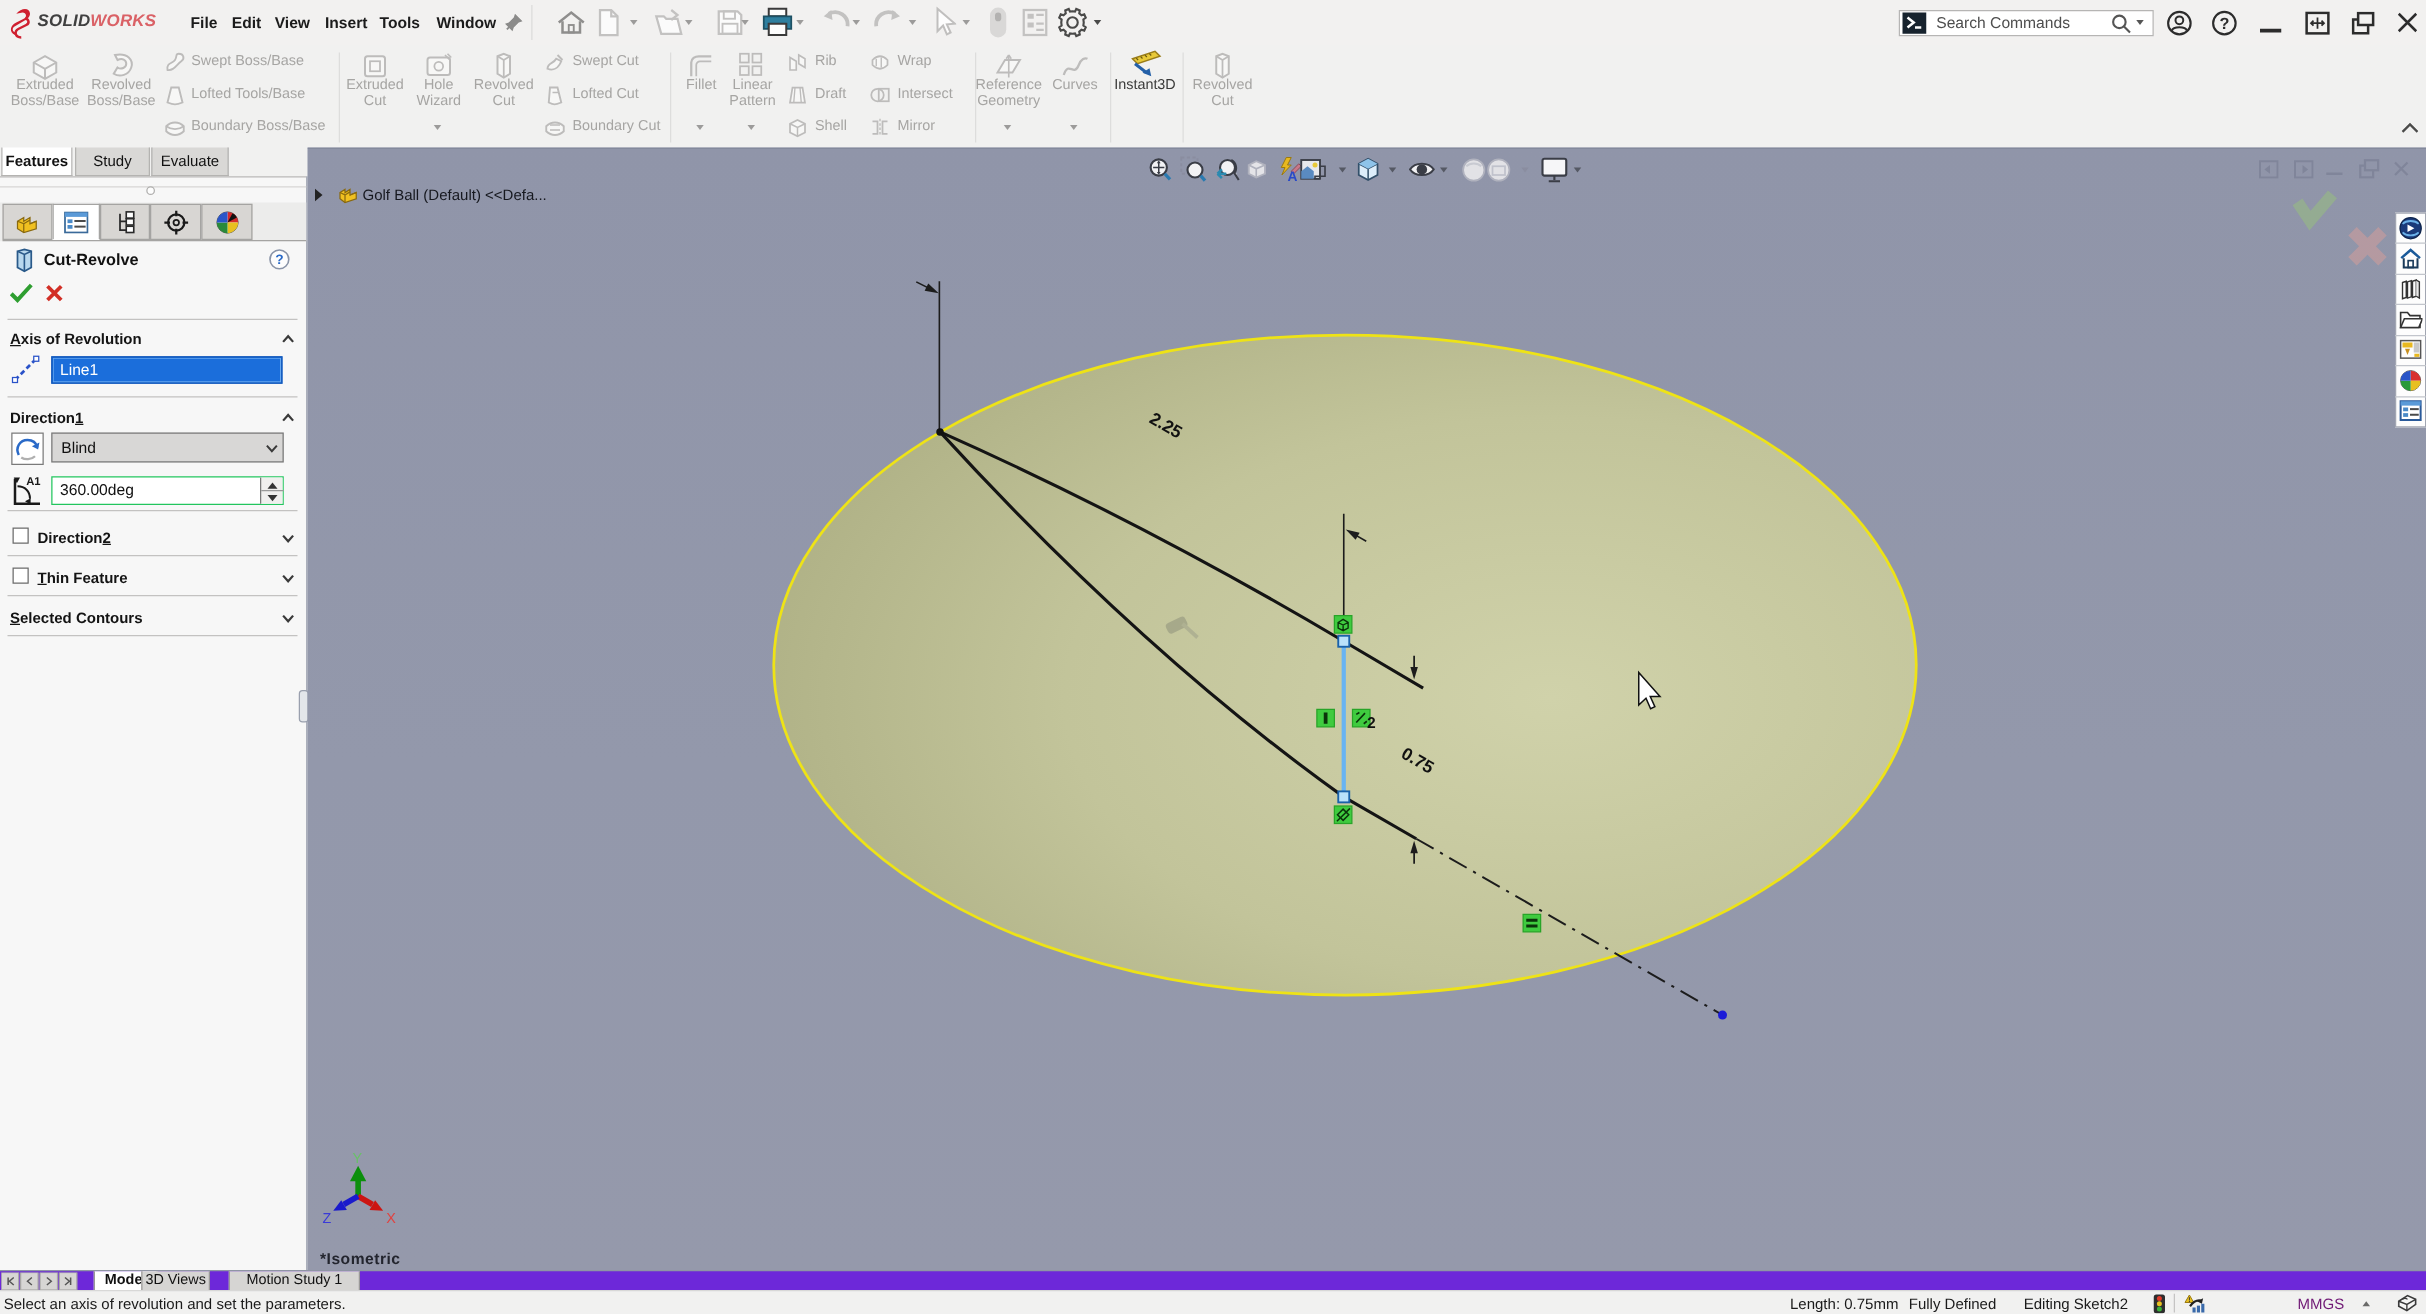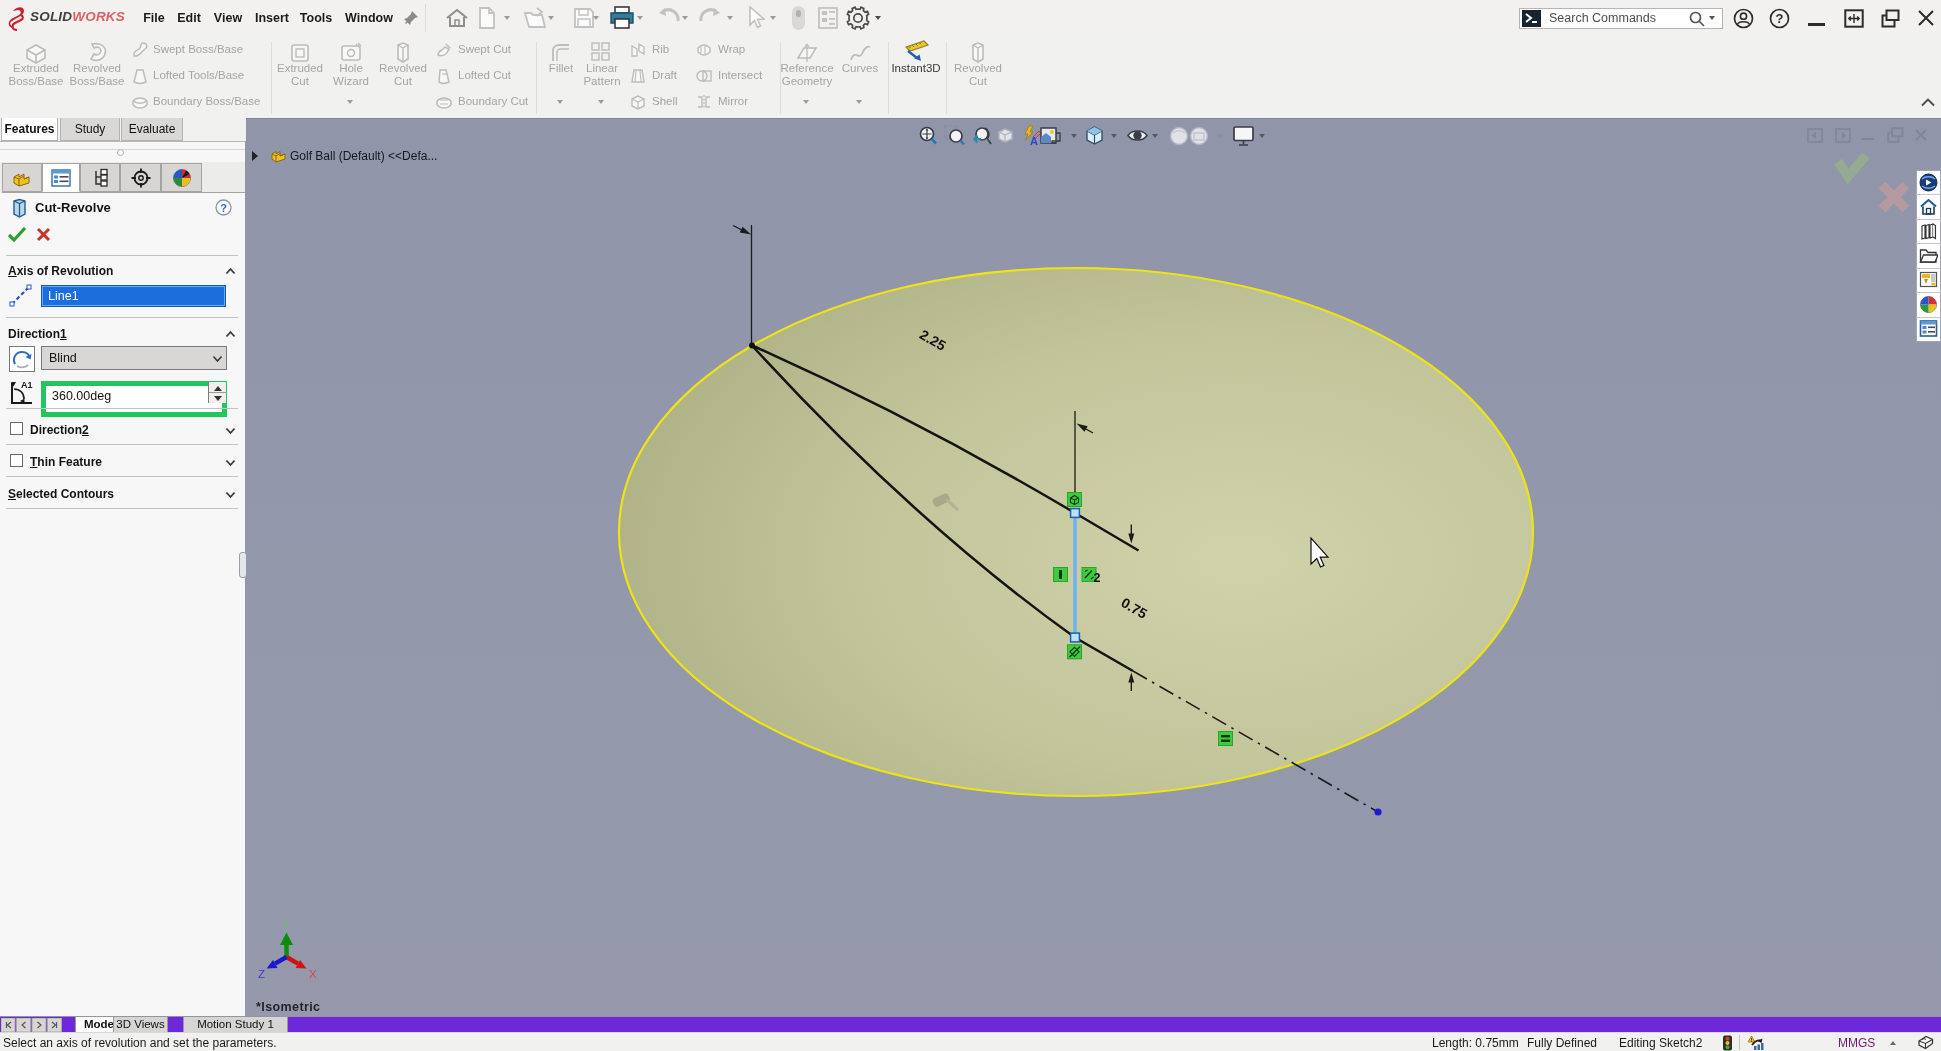--- a/index.html
+++ b/index.html
@@ -1,21 +1,21 @@
 <!DOCTYPE html>
 <html><head>
 <meta charset="utf-8">
 <style>
   * { margin:0; padding:0; box-sizing:border-box; }
   html,body { width:1941px; height:1051px; overflow:hidden; font-family:"Liberation Sans", sans-serif; background:#f1f1f0; }
   .abs { position:absolute; }
   #app { position:relative; width:1941px; height:1051px; }
   
   #titlebar { position:absolute; left:0; top:0; width:1941px; height:36px; background:#f2f1f0; }
-  .menuitem { position:absolute; top:0; height:36px; line-height:36px; font-size:12.5px; font-weight:700; color:#1b1b1b; text-align:center; }
+  .menuitem { position:absolute; top:0; height:36px; line-height:36px; font-size:12.5px; font-weight:700; color:#1b1b1b; text-align:right; }
   
   #ribbon { position:absolute; left:0; top:36px; width:1941px; height:82px; background:#f1f1f0; }
   .rsep { position:absolute; top:6px; width:1px; height:72px; background:#dddddc; }
   .rbtn-label { position:absolute; font-size:11.5px; color:#a6a5a3; text-align:center; white-space:nowrap; line-height:13px; }
   .rrow-label { position:absolute; font-size:11.5px; color:#a6a5a3; white-space:nowrap; line-height:13px; }
   .caret { position:absolute; width:0; height:0; border-left:3.5px solid transparent; border-right:3.5px solid transparent; border-top:4px solid #9c9b9a; }
   
   .cmdtab { position:absolute; top:118px; height:23px; font-size:12px; line-height:22px; text-align:center; color:#111; background:#d9d8d6; border:1px solid #b4b3b1; border-top:none; }
   
   #panel { position:absolute; left:0; top:141px; width:246px; height:875px; background:#f7f7f7; border-right:1px solid #9298a8; }
@@ -403,21 +403,21 @@
         <path d="M1.5 3.5 L5.5 8 L9.5 3.5" fill="none" stroke="#3a3a3a" stroke-width="1.6"></path>
       </svg>
 
     <svg class="abs" style="left:8px;top:238px" width="28" height="28" viewBox="0 0 28 28">
         <path d="M4 4 V24 H24" fill="none" stroke="#1a1a1a" stroke-width="2"></path>
         <path d="M6 10 C12 10 16 14 16 20" fill="none" stroke="#1a1a1a" stroke-width="1.6"></path>
         <path d="M3 7 L5.5 2.5 L8 7 Z" fill="#1a1a1a" transform="rotate(180 5.5 5)"></path>
         <path d="M13 21 L18 21 L15.5 25.5 Z" fill="#1a1a1a" transform="rotate(90 15.5 22)"></path>
         <text x="13" y="9" font-size="9" font-weight="700" fill="#1a1a1a" font-family="Liberation Sans">A1</text>
       </svg>
-    <div class="abs" style="left:41px;top:240px;width:186px;height:36px;background:#fff;border:5px solid #22c55e">
+    <div class="abs" style="left:41px;top:240px;width:186px;height:23px;background:#fff;border:1px solid #22c55e">
       <div style="margin:3px 0 0 6px;font-size:12.5px;color:#111">360.00deg</div>
     </div>
     <div class="abs" style="left:208px;top:241px;width:18px;height:21px;background:#f0efee;border-left:1px solid #7a7a7a">
       <div class="abs" style="left:0;top:10px;width:18px;height:1px;background:#9a9a9a"></div>
       <div class="abs" style="left:5px;top:3.5px;width:0;height:0;border-left:4px solid transparent;border-right:4px solid transparent;border-bottom:5px solid #333"></div>
       <div class="abs" style="left:5px;top:14px;width:0;height:0;border-left:4px solid transparent;border-right:4px solid transparent;border-top:5px solid #333"></div>
     </div>
     <div class="pm-div" style="top:267px"></div>
 
     <div class="cbx" style="left:10px;top:281px"></div>

